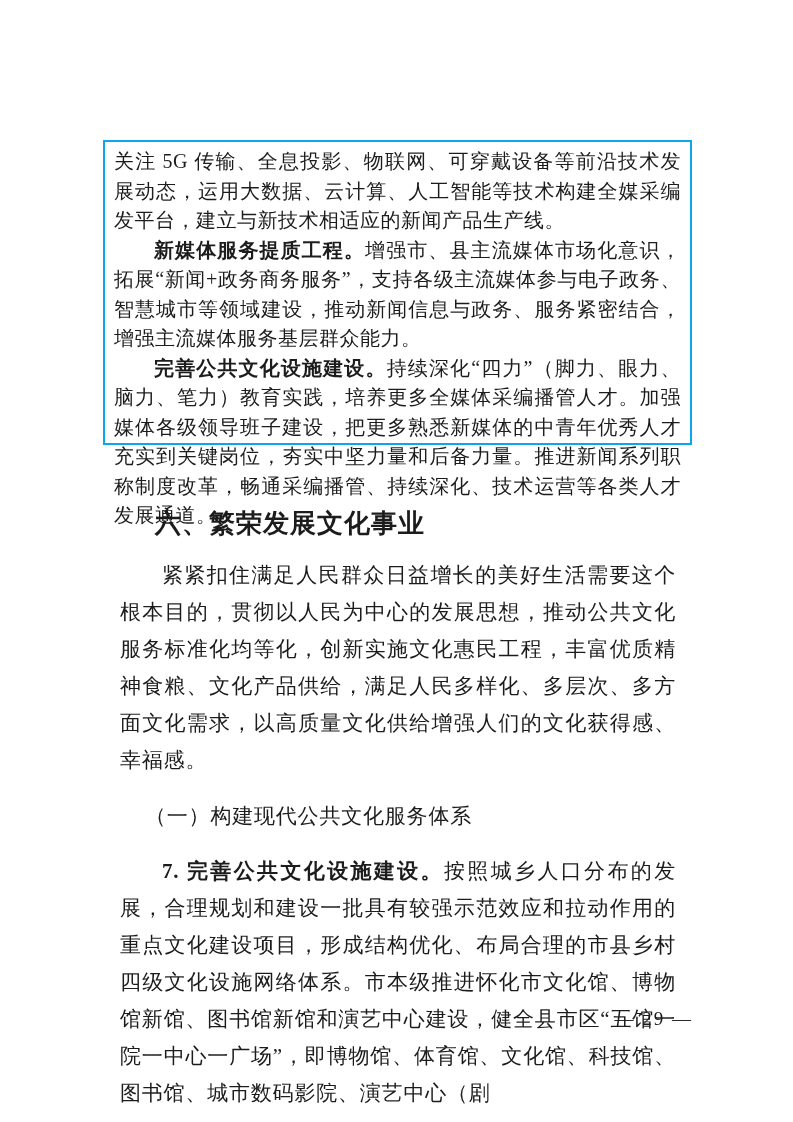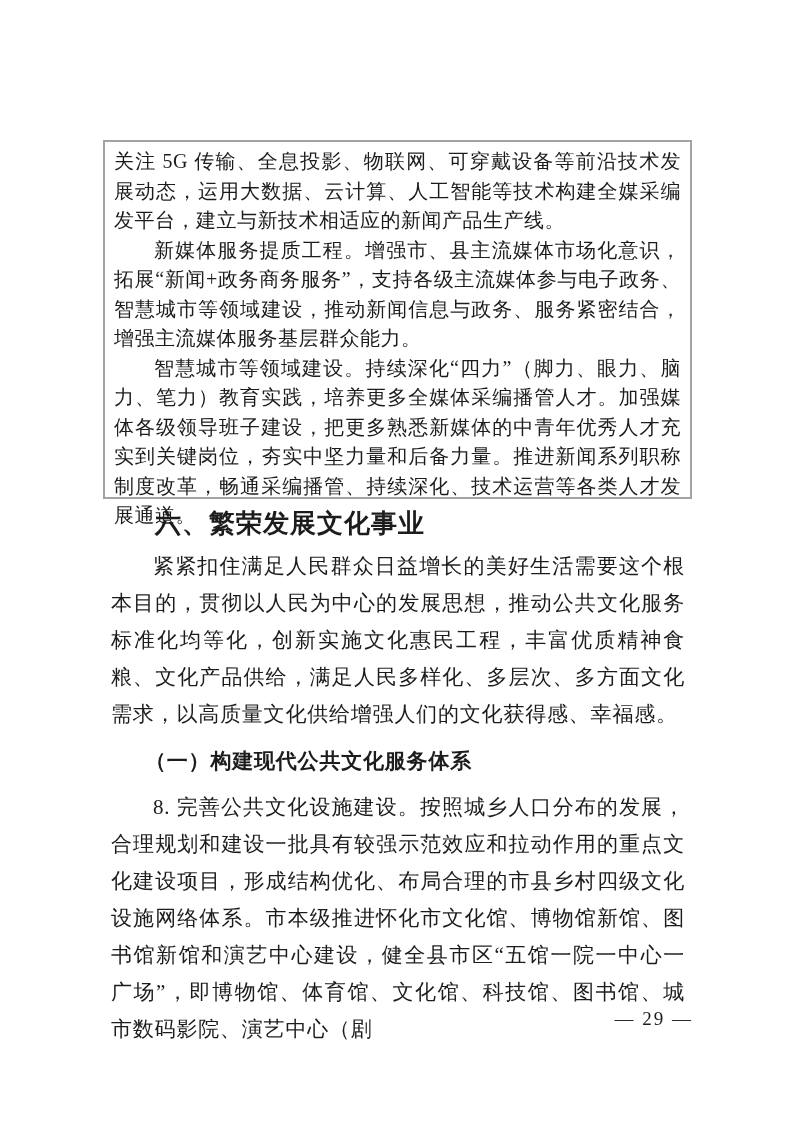--- a/index.html
+++ b/index.html
@@ -11,61 +11,61 @@
   .page {
     position: relative;
     width: 793px; height: 1122px;
     background: #ffffff;
     overflow: hidden;
     color: #1c1c1c;
   }
   .quote-box {
     position: absolute;
     left: 103px; top: 140px;
-    width: 589px; height: 359px;
-    border: 2px solid #a3a3a3;
+    width: 589px; height: 305px;
+    border: 2px solid #0ea5e9;
     box-sizing: border-box;
     padding: 5px 9px 18px 9px;
   }
   .quote-box p {
     margin: 0;
     font-size: 20px;
     line-height: 29.5px;
     letter-spacing: 0.5px;
     text-align: justify;
     text-justify: inter-ideograph;
   }
   .quote-box p.indented { text-indent: 2em; }
-  .bold-lead { font-weight: normal; }
+  .bold-lead { font-weight: bold; }
   .main-text {
     position: absolute;
     left: 103px; top: 506px;
     width: 590px;
   }
   .section-heading {
     margin: 0 0 6px 0;
     font-family: "Liberation Sans", "DejaVu Sans", sans-serif;
     font-weight: bold;
     font-size: 26px;
     line-height: 34px;
     text-indent: 2em;
     letter-spacing: 1px;
   }
   .body-para {
-    margin: 8px;
+    margin: 17px;
     font-size: 21px;
     line-height: 37px;
     letter-spacing: 0.8px;
     text-align: justify;
     text-justify: inter-ideograph;
     text-indent: 2em;
   }
   .sub-heading {
     margin: 4px 0 2px 0;
-    font-weight: bold;
+    font-weight: normal;
     font-size: 21px;
     line-height: 40px;
     letter-spacing: 0.8px;
     text-indent: 2em;
   }
   .page-number {
     position: absolute;
     right: 100px; bottom: 92px;
     font-size: 19px;
     letter-spacing: 2px;
@@ -74,25 +74,25 @@
   }
 </style>
 </head>
 <body>
 
 <div class="page">
 
   <div class="quote-box">
     <p><span>关注 5G 传输、全息投影、物联网、可穿戴设备等前沿技术发展动态，运用大数据、云计算、人工智能等技术构建全媒采编发平台，建立与新技术相适应的新闻产品生产线。</span></p>
     <p class="indented"><span class="bold-lead">新媒体服务提质工程。</span><span>增强市、县主流媒体市场化意识，拓展“新闻+政务商务服务”，支持各级主流媒体参与电子政务、智慧城市等领域建设，推动新闻信息与政务、服务紧密结合，增强主流媒体服务基层群众能力。</span></p>
-    <p class="indented"><span class="bold-lead">智慧城市等领域建设。</span><span>持续深化“四力”（脚力、眼力、脑力、笔力）教育实践，培养更多全媒体采编播管人才。加强媒体各级领导班子建设，把更多熟悉新媒体的中青年优秀人才充实到关键岗位，夯实中坚力量和后备力量。推进新闻系列职称制度改革，畅通采编播管、持续深化、技术运营等各类人才发展通道。</span></p>
+    <p class="indented"><span class="bold-lead">完善公共文化设施建设。</span><span>持续深化“四力”（脚力、眼力、脑力、笔力）教育实践，培养更多全媒体采编播管人才。加强媒体各级领导班子建设，把更多熟悉新媒体的中青年优秀人才充实到关键岗位，夯实中坚力量和后备力量。推进新闻系列职称制度改革，畅通采编播管、持续深化、技术运营等各类人才发展通道。</span></p>
   </div>
 
   <div class="main-text">
     <h2 class="section-heading">六、繁荣发展文化事业</h2>
     <p class="body-para">紧紧扣住满足人民群众日益增长的美好生活需要这个根本目的，贯彻以人民为中心的发展思想，推动公共文化服务标准化均等化，创新实施文化惠民工程，丰富优质精神食粮、文化产品供给，满足人民多样化、多层次、多方面文化需求，以高质量文化供给增强人们的文化获得感、幸福感。</p>
     <h3 class="sub-heading">（一）构建现代公共文化服务体系</h3>
-    <p class="body-para"><span class="bold-lead">8. 完善公共文化设施建设。</span><span>按照城乡人口分布的发展，合理规划和建设一批具有较强示范效应和拉动作用的重点文化建设项目，形成结构优化、布局合理的市县乡村四级文化设施网络体系。市本级推进怀化市文化馆、博物馆新馆、图书馆新馆和演艺中心建设，健全县市区“五馆一院一中心一广场”，即博物馆、体育馆、文化馆、科技馆、图书馆、城市数码影院、演艺中心（剧</span></p>
+    <p class="body-para"><span class="bold-lead">7. 完善公共文化设施建设。</span><span>按照城乡人口分布的发展，合理规划和建设一批具有较强示范效应和拉动作用的重点文化建设项目，形成结构优化、布局合理的市县乡村四级文化设施网络体系。市本级推进怀化市文化馆、博物馆新馆、图书馆新馆和演艺中心建设，健全县市区“五馆一院一中心一广场”，即博物馆、体育馆、文化馆、科技馆、图书馆、城市数码影院、演艺中心（剧</span></p>
   </div>
 
   <div class="page-number">— 29 —</div>
 
 </div>
 
 </body></html>

